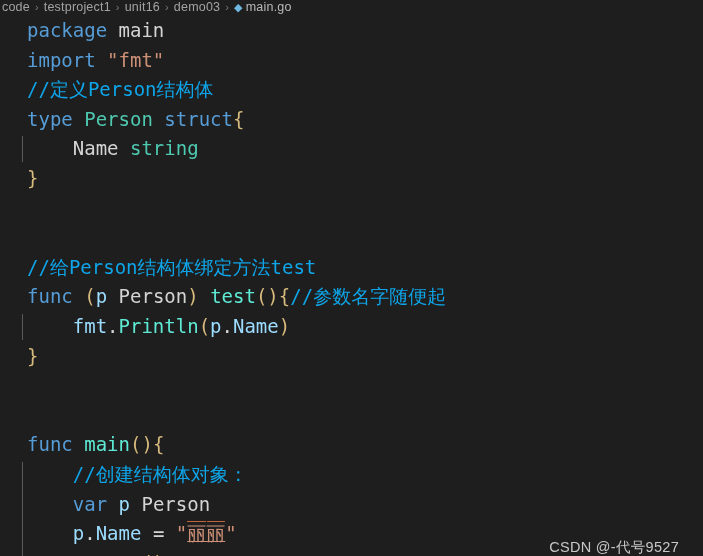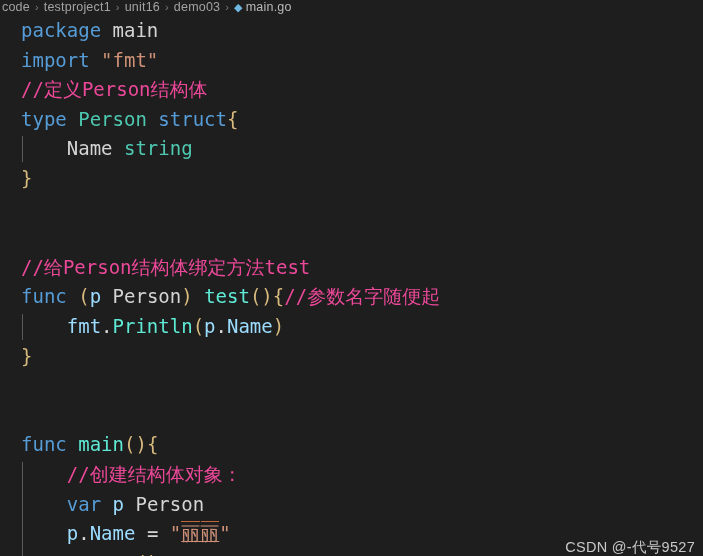--- a/index.html
+++ b/index.html
@@ -53,37 +53,37 @@
     left: 0;
     width: 703px;
     font-size: 19px;
     line-height: 29.6px;
     white-space: pre;
     letter-spacing: 0px;
   }
   .line {
     position: relative;
     height: 29.6px;
-    padding-left: 21px;
+    padding-left: 27px;
     box-sizing: border-box;
   }
 
   
   .guide {
     position: absolute;
     width: 1px;
     background: #5a5a5a;
     left: 22px;
   }
 
   
   .kw      { color: #569cd6; }   
   .plain   { color: #d4d4d4; }   
   .str     { color: #ce9178; }   
-  .cmt     { color: #ec4899; }   
+  .cmt     { color: #0ea5e9; }   
   .typ     { color: #4ec9b0; }   
   .fn      { color: #5eead4; }   
   .var     { color: #9cdcfe; }   
   .br1     { color: #d7ba7d; }   
   .op      { color: #d4d4d4; }
 
   
   .mark {
     position: relative;
     display: inline-block;
@@ -104,21 +104,21 @@
     left: 50%;
     top: 2px;
     width: 1px;
     height: 1px;
     background: #1e1e1e;
   }
 
   
   #watermark {
     position: absolute;
-    right: 8px;
+    right: 24px;
     bottom: 6px;
     font-family: "Liberation Sans", sans-serif;
     font-size: 14.5px;
     color: #c8c8c8;
     letter-spacing: .3px;
     white-space: nowrap;
   }
 </style>
 </head>
 <body>

